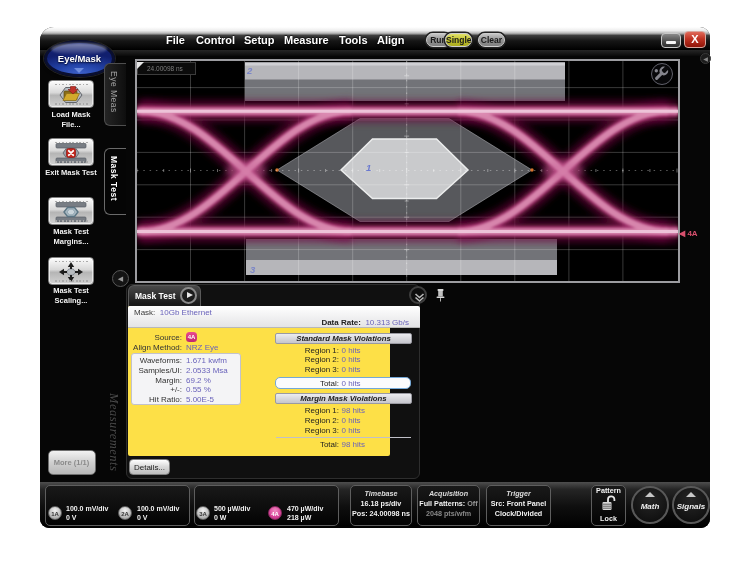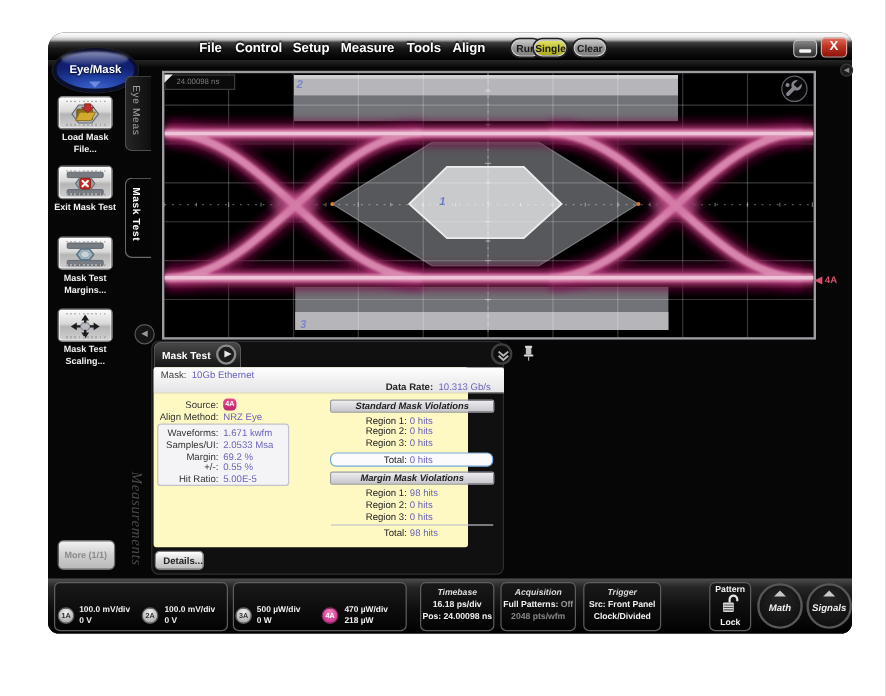--- a/index.html
+++ b/index.html
@@ -46,29 +46,29 @@
   #marker4a{position:absolute;left:679px;top:229px;color:#d8506e;font-size:8px;font-weight:bold;}
   #rarrow{position:absolute;left:700px;top:53px;width:11px;height:11px;border-radius:50%;background:#1c1c1c;border:1px solid #3a3a3a;color:#888;font-size:6px;line-height:10px;text-align:center;}
   #wrench{position:absolute;left:651px;top:63px;width:22px;height:22px;border-radius:50%;border:1.5px solid #60606a;background:rgba(15,15,18,.55);}
   #meascontainer{position:absolute;left:126px;top:284px;width:294px;height:195px;background:#101010;border:1px solid #2e2e2e;border-radius:6px;}
   #meastab{position:absolute;left:128px;top:285px;width:73px;height:22px;border:1px solid #5a5a5a;border-bottom:none;border-radius:6px 6px 0 0;
       background:linear-gradient(to bottom,#484848,#1a1a1a 85%);color:#fff;font-size:8.5px;font-weight:bold;line-height:21px;padding-left:6px;}
   #playbtn{position:absolute;left:180px;top:287px;width:17px;height:17px;border-radius:50%;border:2px solid #8a8a8a;background:#1c1c1c;}
   #playbtn div{position:absolute;left:4.5px;top:3px;width:0;height:0;border-left:6px solid #e8e8e8;border-top:3.5px solid transparent;border-bottom:3.5px solid transparent;}
   #chevcircle{position:absolute;left:409px;top:286px;width:18px;height:18px;border-radius:50%;border:2px solid #3e3e3e;background:#0e0e0e;padding:1.5px 0 0 1.5px;}
   #pin{position:absolute;left:436px;top:288px;}
-  #whitepanel{position:absolute;left:128px;top:306px;width:262px;height:150px;background:#fef9c3;border-radius:2px;color:#222;padding-left:12px;}
+  #whitepanel{position:absolute;left:128px;top:306px;width:262px;height:150px;background:#fde047;border-radius:2px;color:#222;padding-left:12px;}
   #panelhead{position:absolute;left:0;top:0;width:292px;height:21.5px;background:linear-gradient(to bottom,#ffffff,#e4e4e6);border-bottom:1px solid #b8b8b8;border-radius:2px 2px 0 0;}
   .val{color:#6a63bb;}
   .mrow{position:absolute;font-size:8px;white-space:nowrap;line-height:9px;}
   .rlab{position:absolute;text-align:right;font-size:8px;white-space:nowrap;line-height:9px;}
   .hdr{position:absolute;left:147px;width:137px;height:11px;background:linear-gradient(to bottom,#ececf0,#c6c6cc);
      border:1px solid #9a9aa2;border-radius:2px;font-size:7.8px;font-style:italic;font-weight:bold;text-align:center;line-height:10px;color:#222;}
   .btn{position:absolute;height:16px;border:1px solid #808080;border-radius:4px;background:linear-gradient(to bottom,#ffffff,#d8d8d8 50%,#bdbdbd);
-     color:#222;font-size:8px;font-weight:bold;text-align:right;}
+     color:#222;font-size:8px;font-weight:normal;text-align:center;}
   #bottombar{position:absolute;left:40px;top:482px;width:670px;height:45.5px;border-radius:0 0 9px 9px;
      background:linear-gradient(to bottom,#4e4e4e 0%,#252525 16%,#0e0e0e 55%,#000 100%);}
   .bpanel{position:absolute;top:484.5px;height:41.5px;border:1px solid #5e5e5e;border-radius:5px;background:linear-gradient(to bottom,#191919,#030303);}
   .chancirc{position:absolute;width:14px;height:14px;border-radius:50%;font-size:6px;font-weight:bold;text-align:center;line-height:14px;}
   .chancirc.gray{background:radial-gradient(circle at 50% 30%,#f2f2f2,#bcbcbc 60%,#909090);color:#333;border:1px solid #606060;}
   .chancirc.pink{background:radial-gradient(circle at 50% 30%,#f08ac0,#d8449a 60%,#b02a78);color:#fff;border:1px solid #8a2860;}
   .chantxt{position:absolute;color:#f2f2f2;font-size:7px;font-weight:bold;line-height:9px;white-space:nowrap;}
   .ipanel{text-align:center;color:#f2f2f2;font-size:7.2px;font-weight:bold;line-height:10px;}
   .ipanel .it{font-style:italic;color:#dcdcdc;display:block;margin-top:3.5px;}
   .circbtn{position:absolute;top:486px;width:38px;height:38px;border-radius:50%;border:2px solid #585858;background:radial-gradient(circle at 50% 35%,#262626,#0a0a0a);color:#f0f0f0;}

